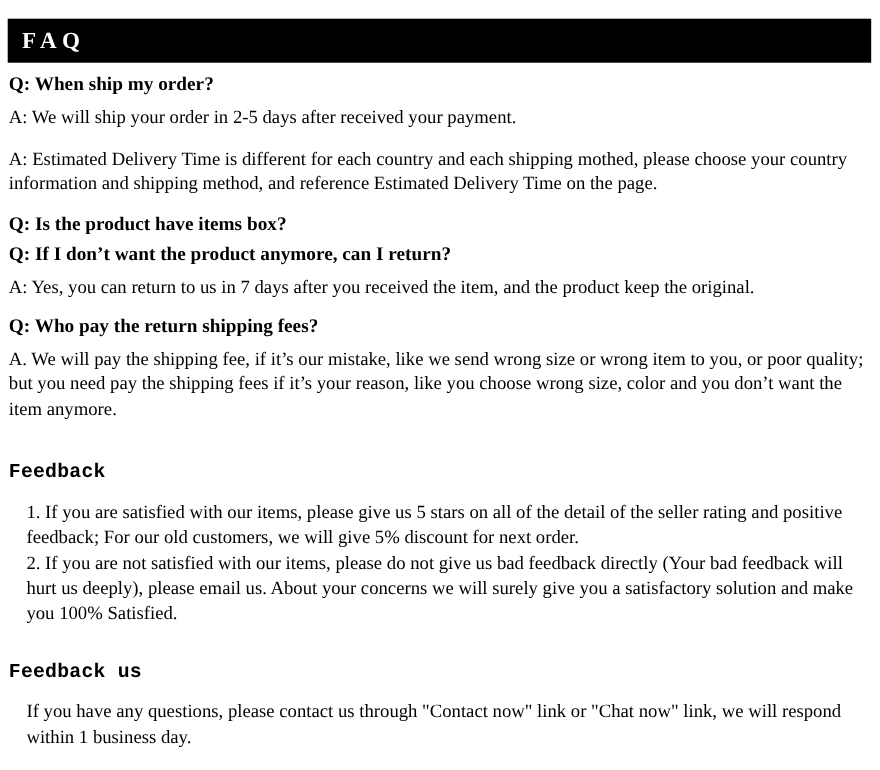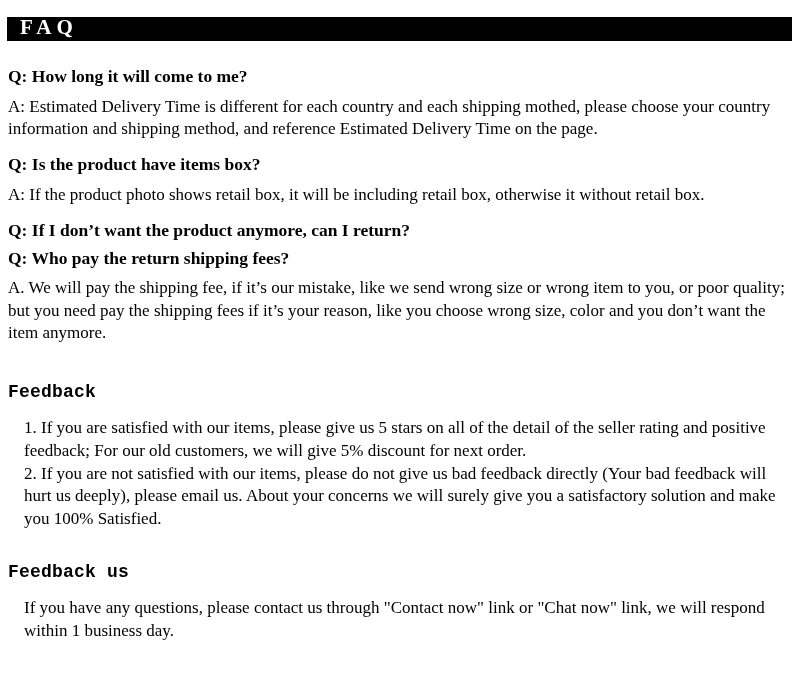--- a/index.html
+++ b/index.html
@@ -21,23 +21,24 @@
     height: 700px;
     box-sizing: border-box;
   }
 
   
   .banner {
     position: absolute;
     left: 7px;
     top: 17px;
     width: 785px;
-    height: 24px;
+    height: 40px;
     background: #000000;
     display: flex;
+    align-items: center;
   }
   .banner-title {
     color: #ffffff;
     font-family: "Liberation Serif", "DejaVu Serif", serif;
     font-weight: bold;
     font-size: 21px;
     letter-spacing: 5px;
     padding-left: 13px;
     line-height: 1;
   }
@@ -99,33 +100,36 @@
 <body>
 
 <div class="page">
 
   <div class="banner">
     <span class="banner-title">FAQ</span>
   </div>
 
   <div class="content">
 
+    <div class="qa-block">
+      <p class="q-line">Q: When ship my order?</p>
+      <p class="a-line">A: We will ship your order in 2-5 days after received your payment.</p>
+    </div>
 
     <div class="qa-block">
-      <p class="q-line">Q: How long it will come to me?</p>
       <p class="a-line">A: Estimated Delivery Time is different for each country and each shipping mothed, please choose your country information and shipping method, and reference Estimated Delivery Time on the page.</p>
     </div>
 
     <div class="qa-block">
       <p class="q-line">Q: Is the product have items box?</p>
-      <p class="a-line">A: If  the product photo shows retail box, it will be including retail box, otherwise it without retail box.</p>
     </div>
 
     <div class="qa-block">
       <p class="q-line">Q: If  I don’t want the product anymore, can I return?</p>
+      <p class="a-line">A: Yes, you can return to us in 7 days after you received the item, and the product keep the original.</p>
     </div>
 
     <div class="qa-block">
       <p class="q-line">Q: Who pay the return shipping fees?</p>
       <p class="a-line">A.  We will pay the shipping fee, if  it’s our mistake, like we send wrong size or wrong item to you, or poor quality; but you need pay the shipping fees if  it’s your reason, like you choose wrong size, color and you don’t want the item anymore.</p>
     </div>
 
     <div class="spacer-feedback"></div>
 
     <div class="feedback-section">

